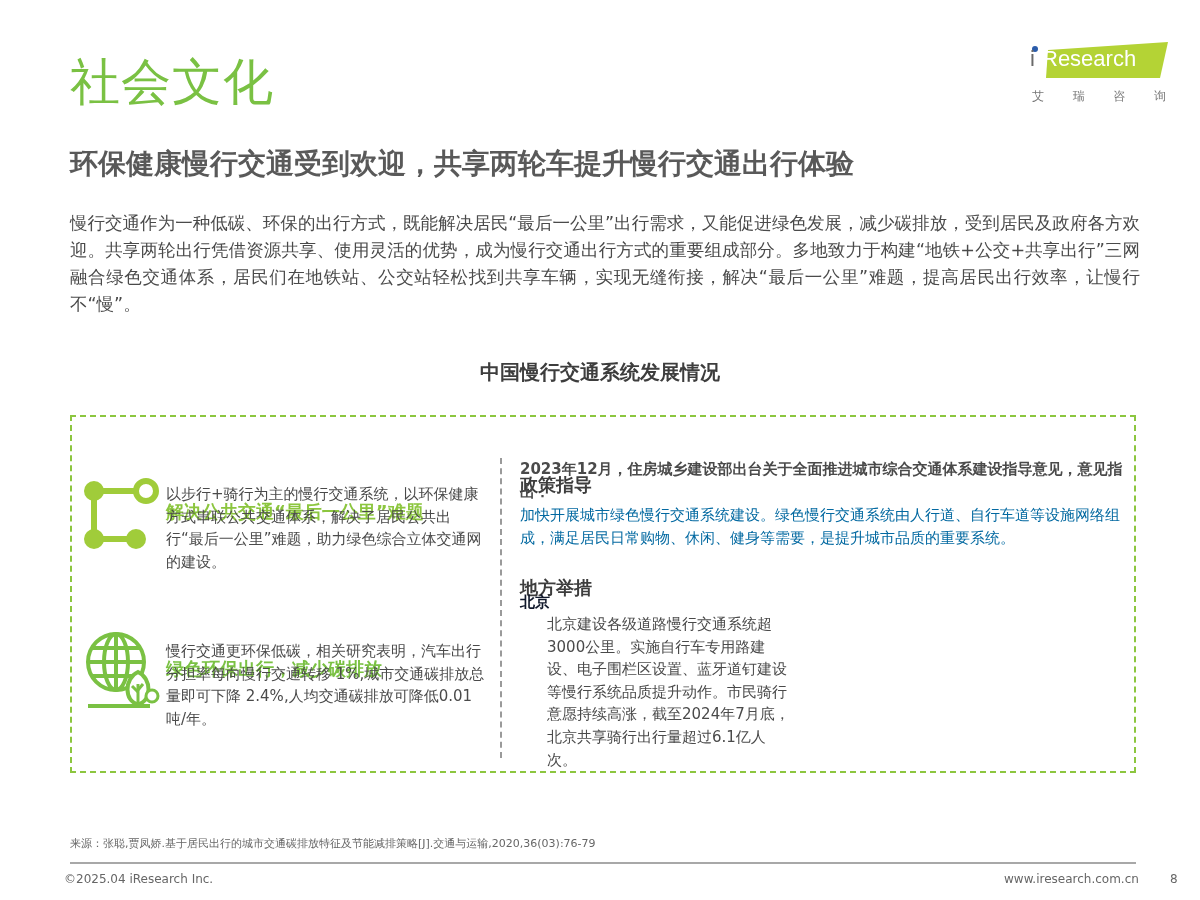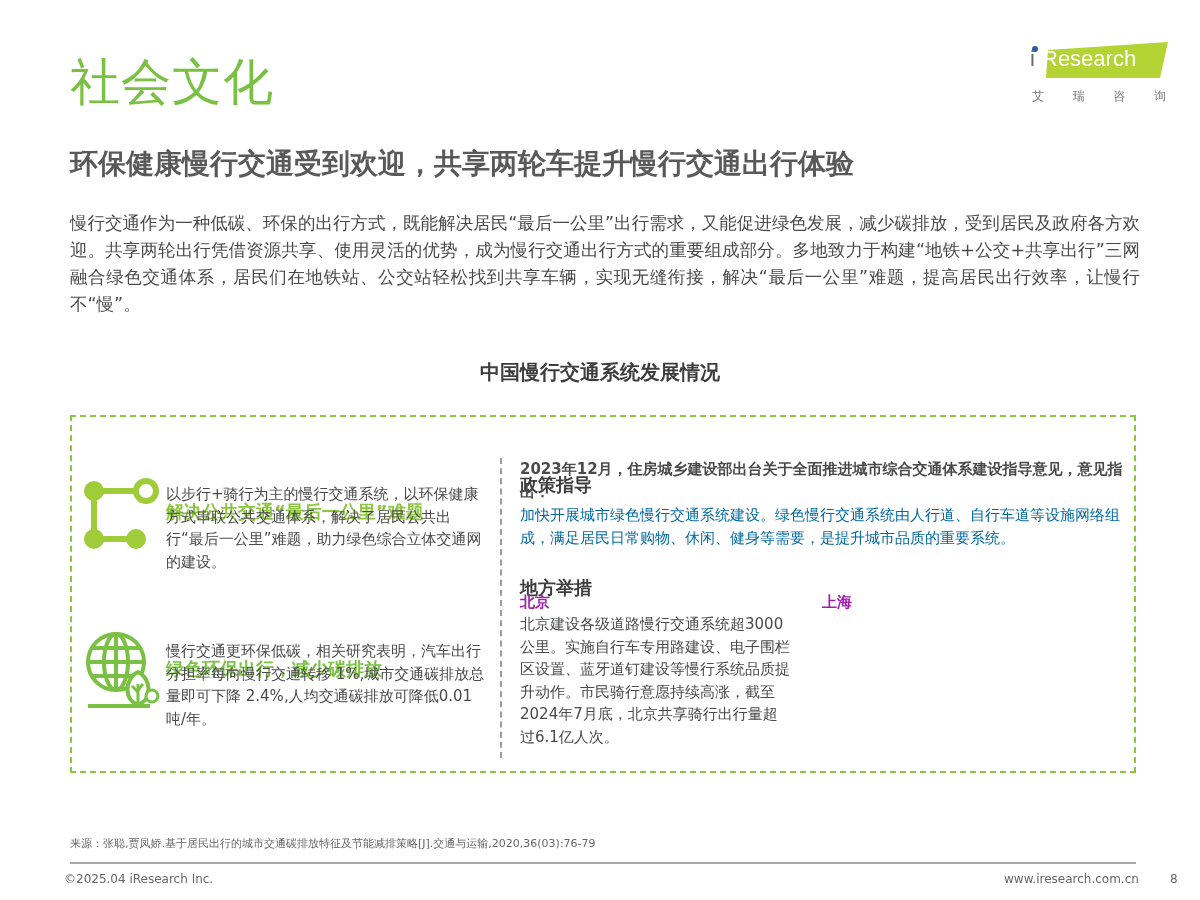--- a/index.html
+++ b/index.html
@@ -74,22 +74,22 @@
     .rbold { font-size: 15px; font-weight: bold; color: #4a4a4a; line-height: 22.6px; }
     .rtext { font-size: 15px; line-height: 22.6px; color: #0369a1; }
     .policy-head { position: absolute; left: 0; top: 0; margin-top: 44px; }
     .policy-bold { position: absolute; left: 0; top: 30px; width: 610px; }
     .policy-text { position: absolute; left: 0; top: 76px; width: 610px; }
     .local-head { position: absolute; left: 0; top: 130px; margin-top: 17px; }
 
     .city { position: absolute; top: 163px; }
     .city-bj { left: 0; width: 270px; }
     .city-sh { left: 302px; width: 290px; }
-    .city .cname { font-size: 15px; font-weight: bold; color: #a21caf; line-height: 22px; }
-    .city .ctext { font-size: 15px; line-height: 22.6px; color: #4a4a4a; }
+    .city .cname { font-size: 15px; font-weight: bold; color: #0f172a; line-height: 22px; }
+    .city .ctext { font-size: 15px; line-height: 22.6px; color: #4a4a4a; margin-left: 27px; }
 
     .source {
       position: absolute; left: 70px; top: 836px; font-size: 11px; color: #666666; line-height: 16px;
     }
     .footer-line { position: absolute; left: 70px; top: 862px; width: 1066px; height: 0; border-top: 2px solid #a8a8a8; }
     .copyright { position: absolute; left: 64px; top: 872px; font-size: 12px; color: #666666; }
     .site { position: absolute; left: 1004px; top: 872px; font-size: 12px; color: #666666; }
     .pagenum { position: absolute; left: 1170px; top: 872px; font-size: 12px; color: #666666; }
   </style>
 </head>
@@ -163,21 +163,20 @@
   <div class="rbold policy-bold">2023年12月，住房城乡建设部出台关于全面推进城市综合交通体系建设指导意见，意见指出：</div>
   <div class="rtext policy-text">加快开展城市绿色慢行交通系统建设。绿色慢行交通系统由人行道、自行车道等设施网络组成，满足居民日常购物、休闲、健身等需要，是提升城市品质的重要系统。</div>
   <div class="rhead local-head">地方举措</div>
 
   <div class="city city-bj">
     <div class="cname">北京</div>
     <div class="ctext">北京建设各级道路慢行交通系统超3000公里。实施自行车专用路建设、电子围栏区设置、蓝牙道钉建设等慢行系统品质提升动作。市民骑行意愿持续高涨，截至2024年7月底，北京共享骑行出行量超过6.1亿人次。</div>
   </div>
 
   <div class="city city-sh">
-    <div class="cname">上海</div>
   </div>
 </div>
 
 <div class="source">来源：张聪,贾凤娇.基于居民出行的城市交通碳排放特征及节能减排策略[J].交通与运输,2020,36(03):76-79</div>
 <div class="footer-line"></div>
 <div class="copyright">©2025.04 iResearch Inc.</div>
 <div class="site">www.iresearch.com.cn</div>
 <div class="pagenum">8</div>
 
 </body></html>

